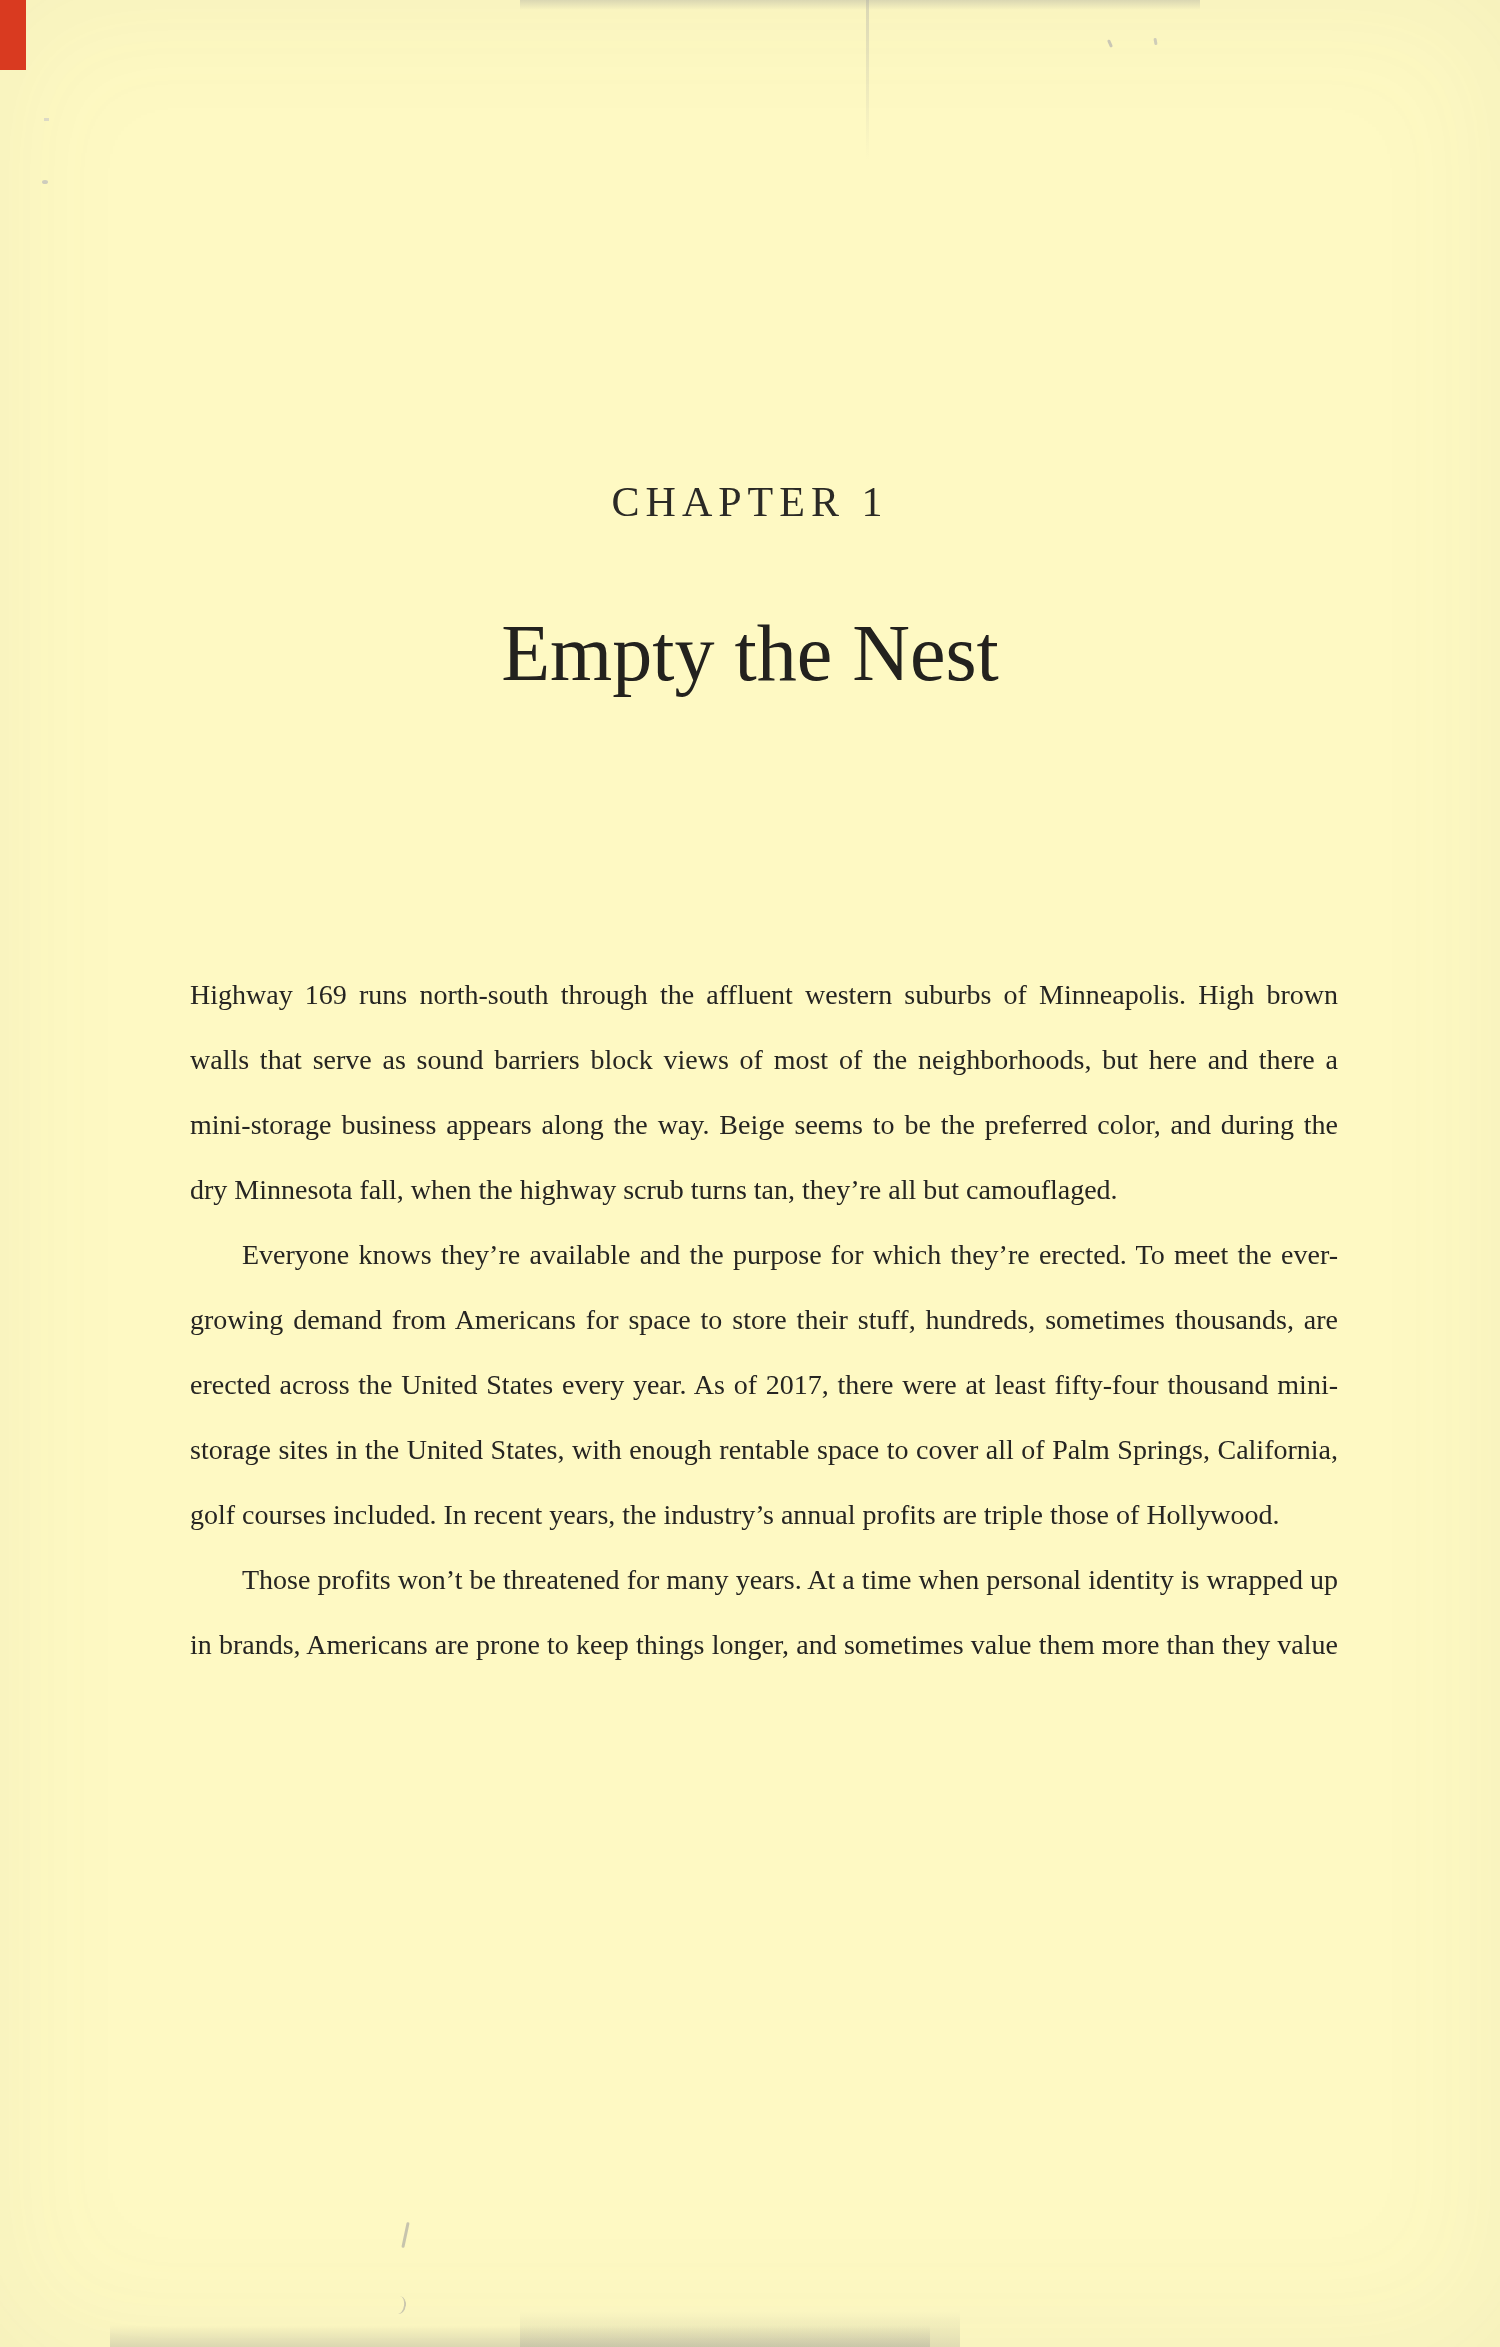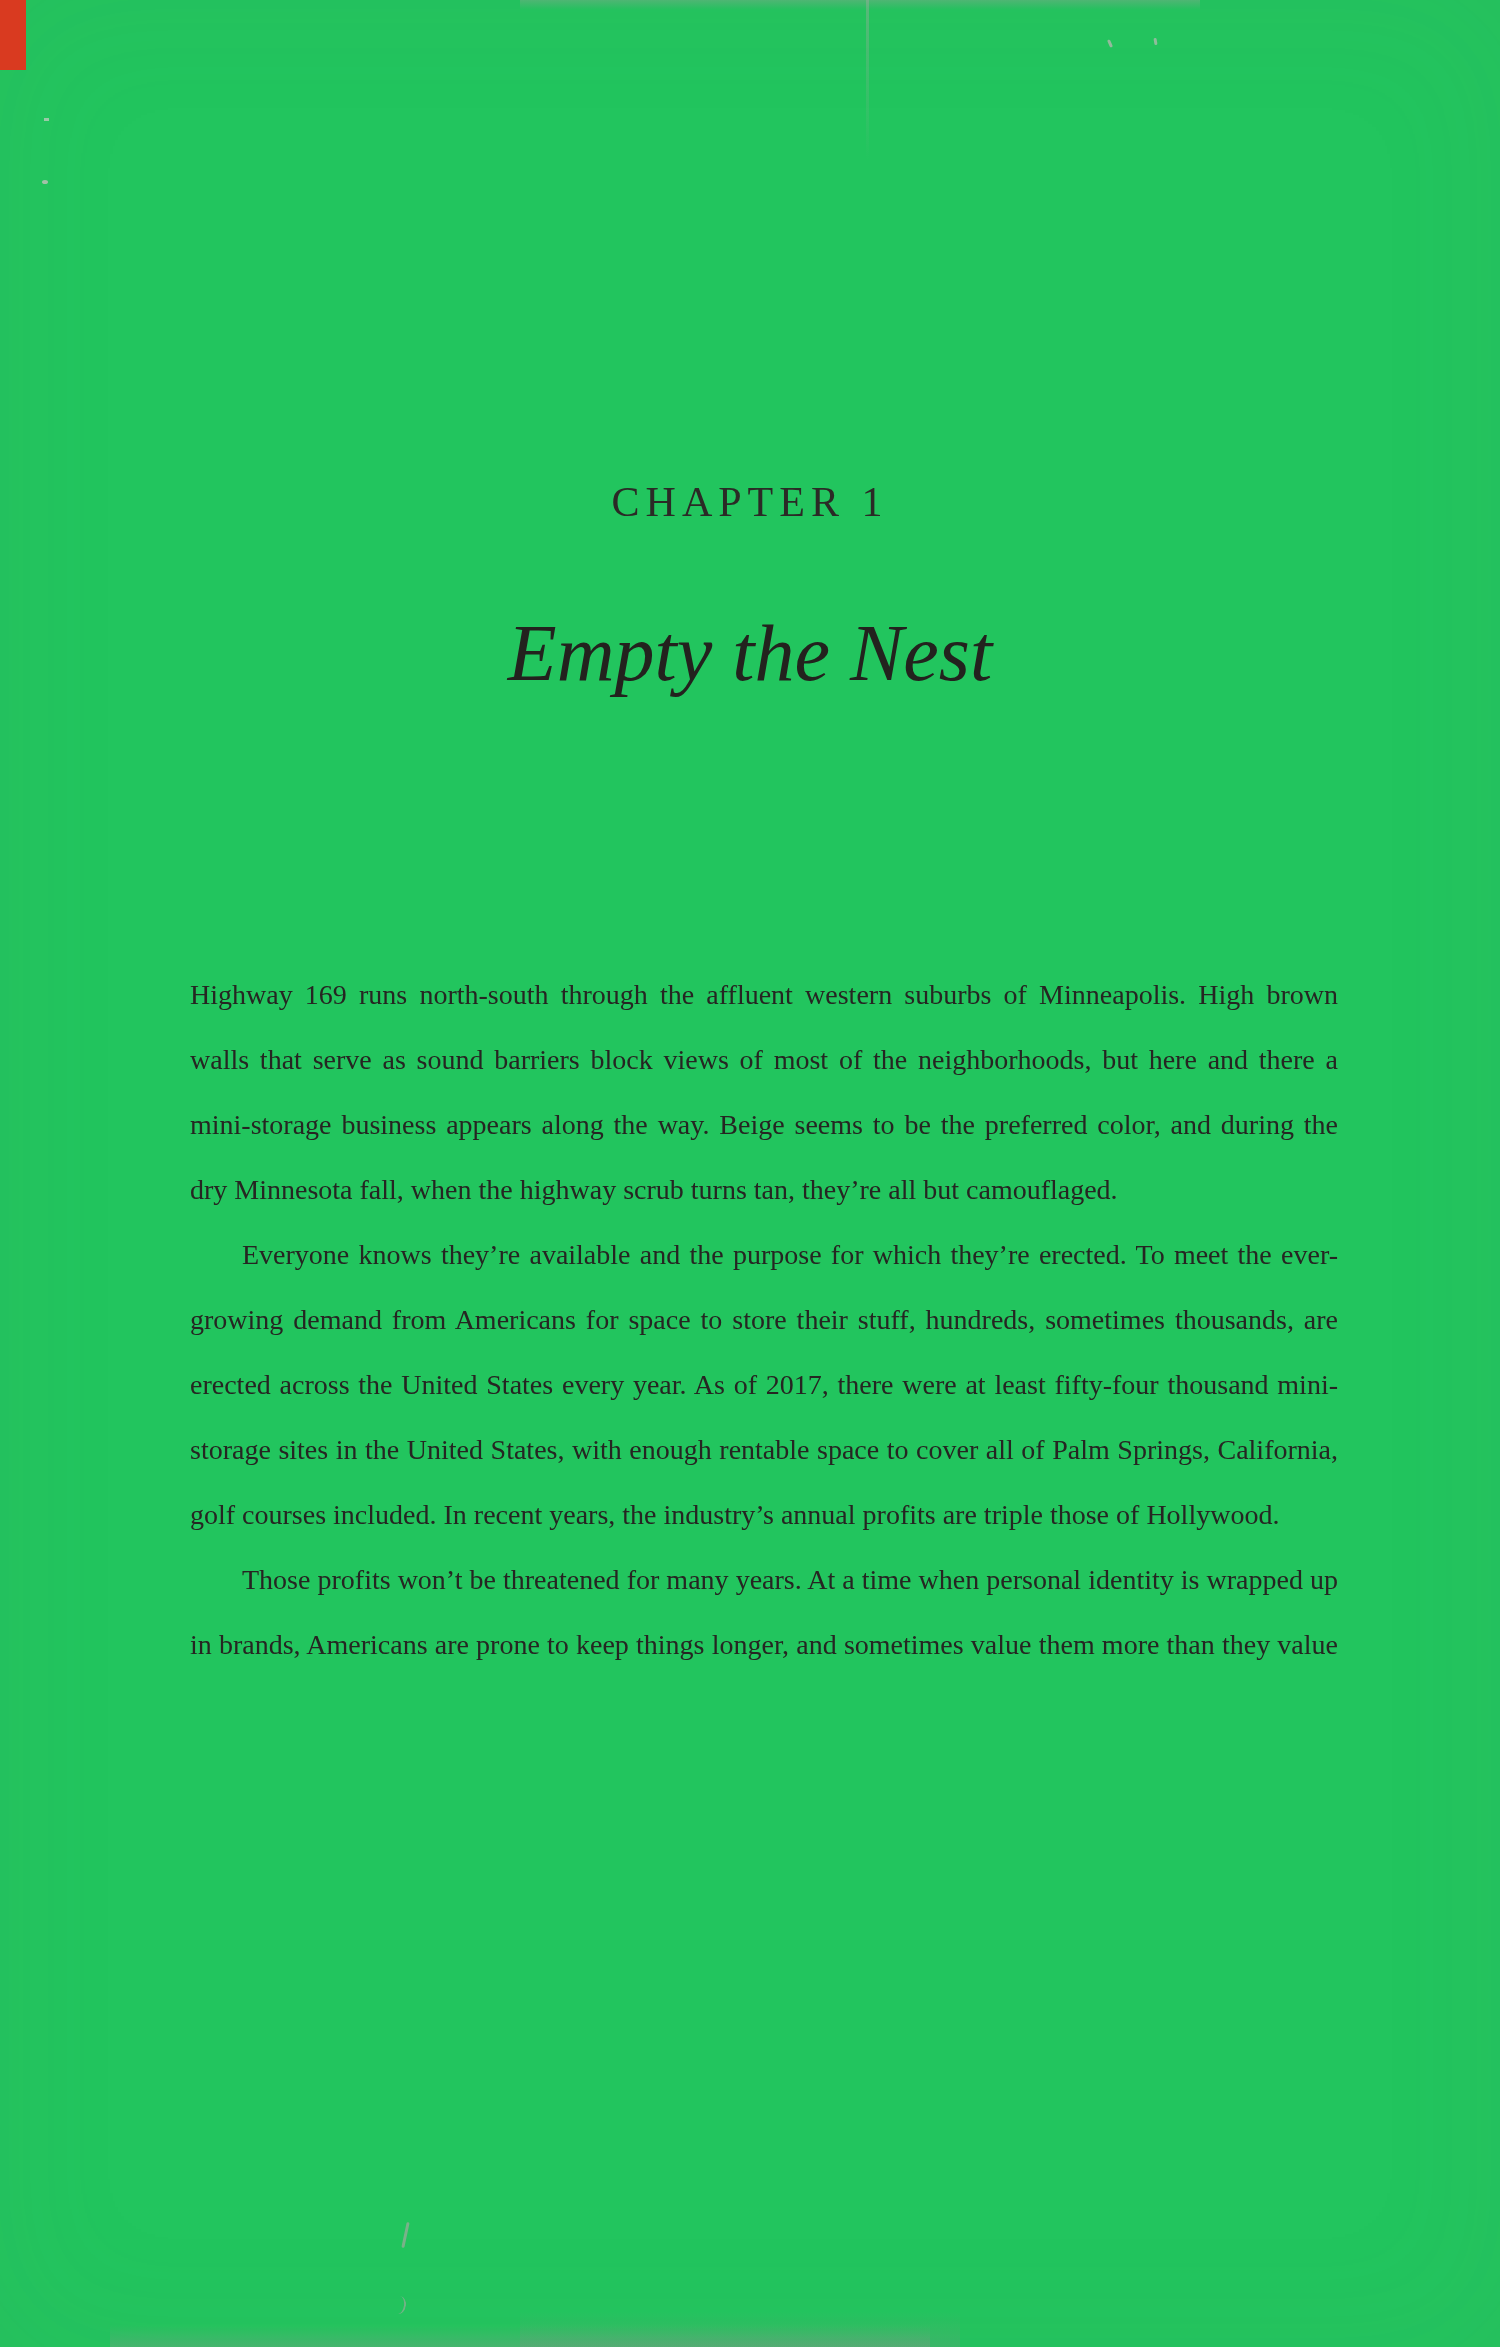--- a/index.html
+++ b/index.html
@@ -43,21 +43,20 @@
   .chapter-title {
     position: absolute;
     top: 608px;
     left: 0;
     width: 100%;
     margin: 0;
     text-align: center;
     font-size: 80px;
     font-weight: 400;
     color: #23221e;
-    font-style: italic;
   }
 
   
   .body-text {
     position: absolute;
     top: 962px;
     left: 190px;
     width: 1148px;
     font-size: 28px;
     line-height: 65px;
@@ -168,21 +167,21 @@
     left: 44px;
     width: 5px;
     height: 3px;
     background: #cfcdc8;
     opacity: 0.7;
   }
 </style>
 </head>
 <body>
 
-<div class="page" style="background-color: #22c55e;">
+<div class="page" style="background-color: #fef9c3;">
 
   <div class="red-stripe" style="background-color: rgb(217, 58, 32);"></div>
   <div class="top-smudge"></div>
   <div class="top-streak"></div>
   <div class="speck-1"></div>
   <div class="speck-2"></div>
   <div class="edge-dot"></div>
   <div class="left-faint-mark"></div>
   <div class="bottom-slash"></div>
   <div class="bottom-paren"></div>

